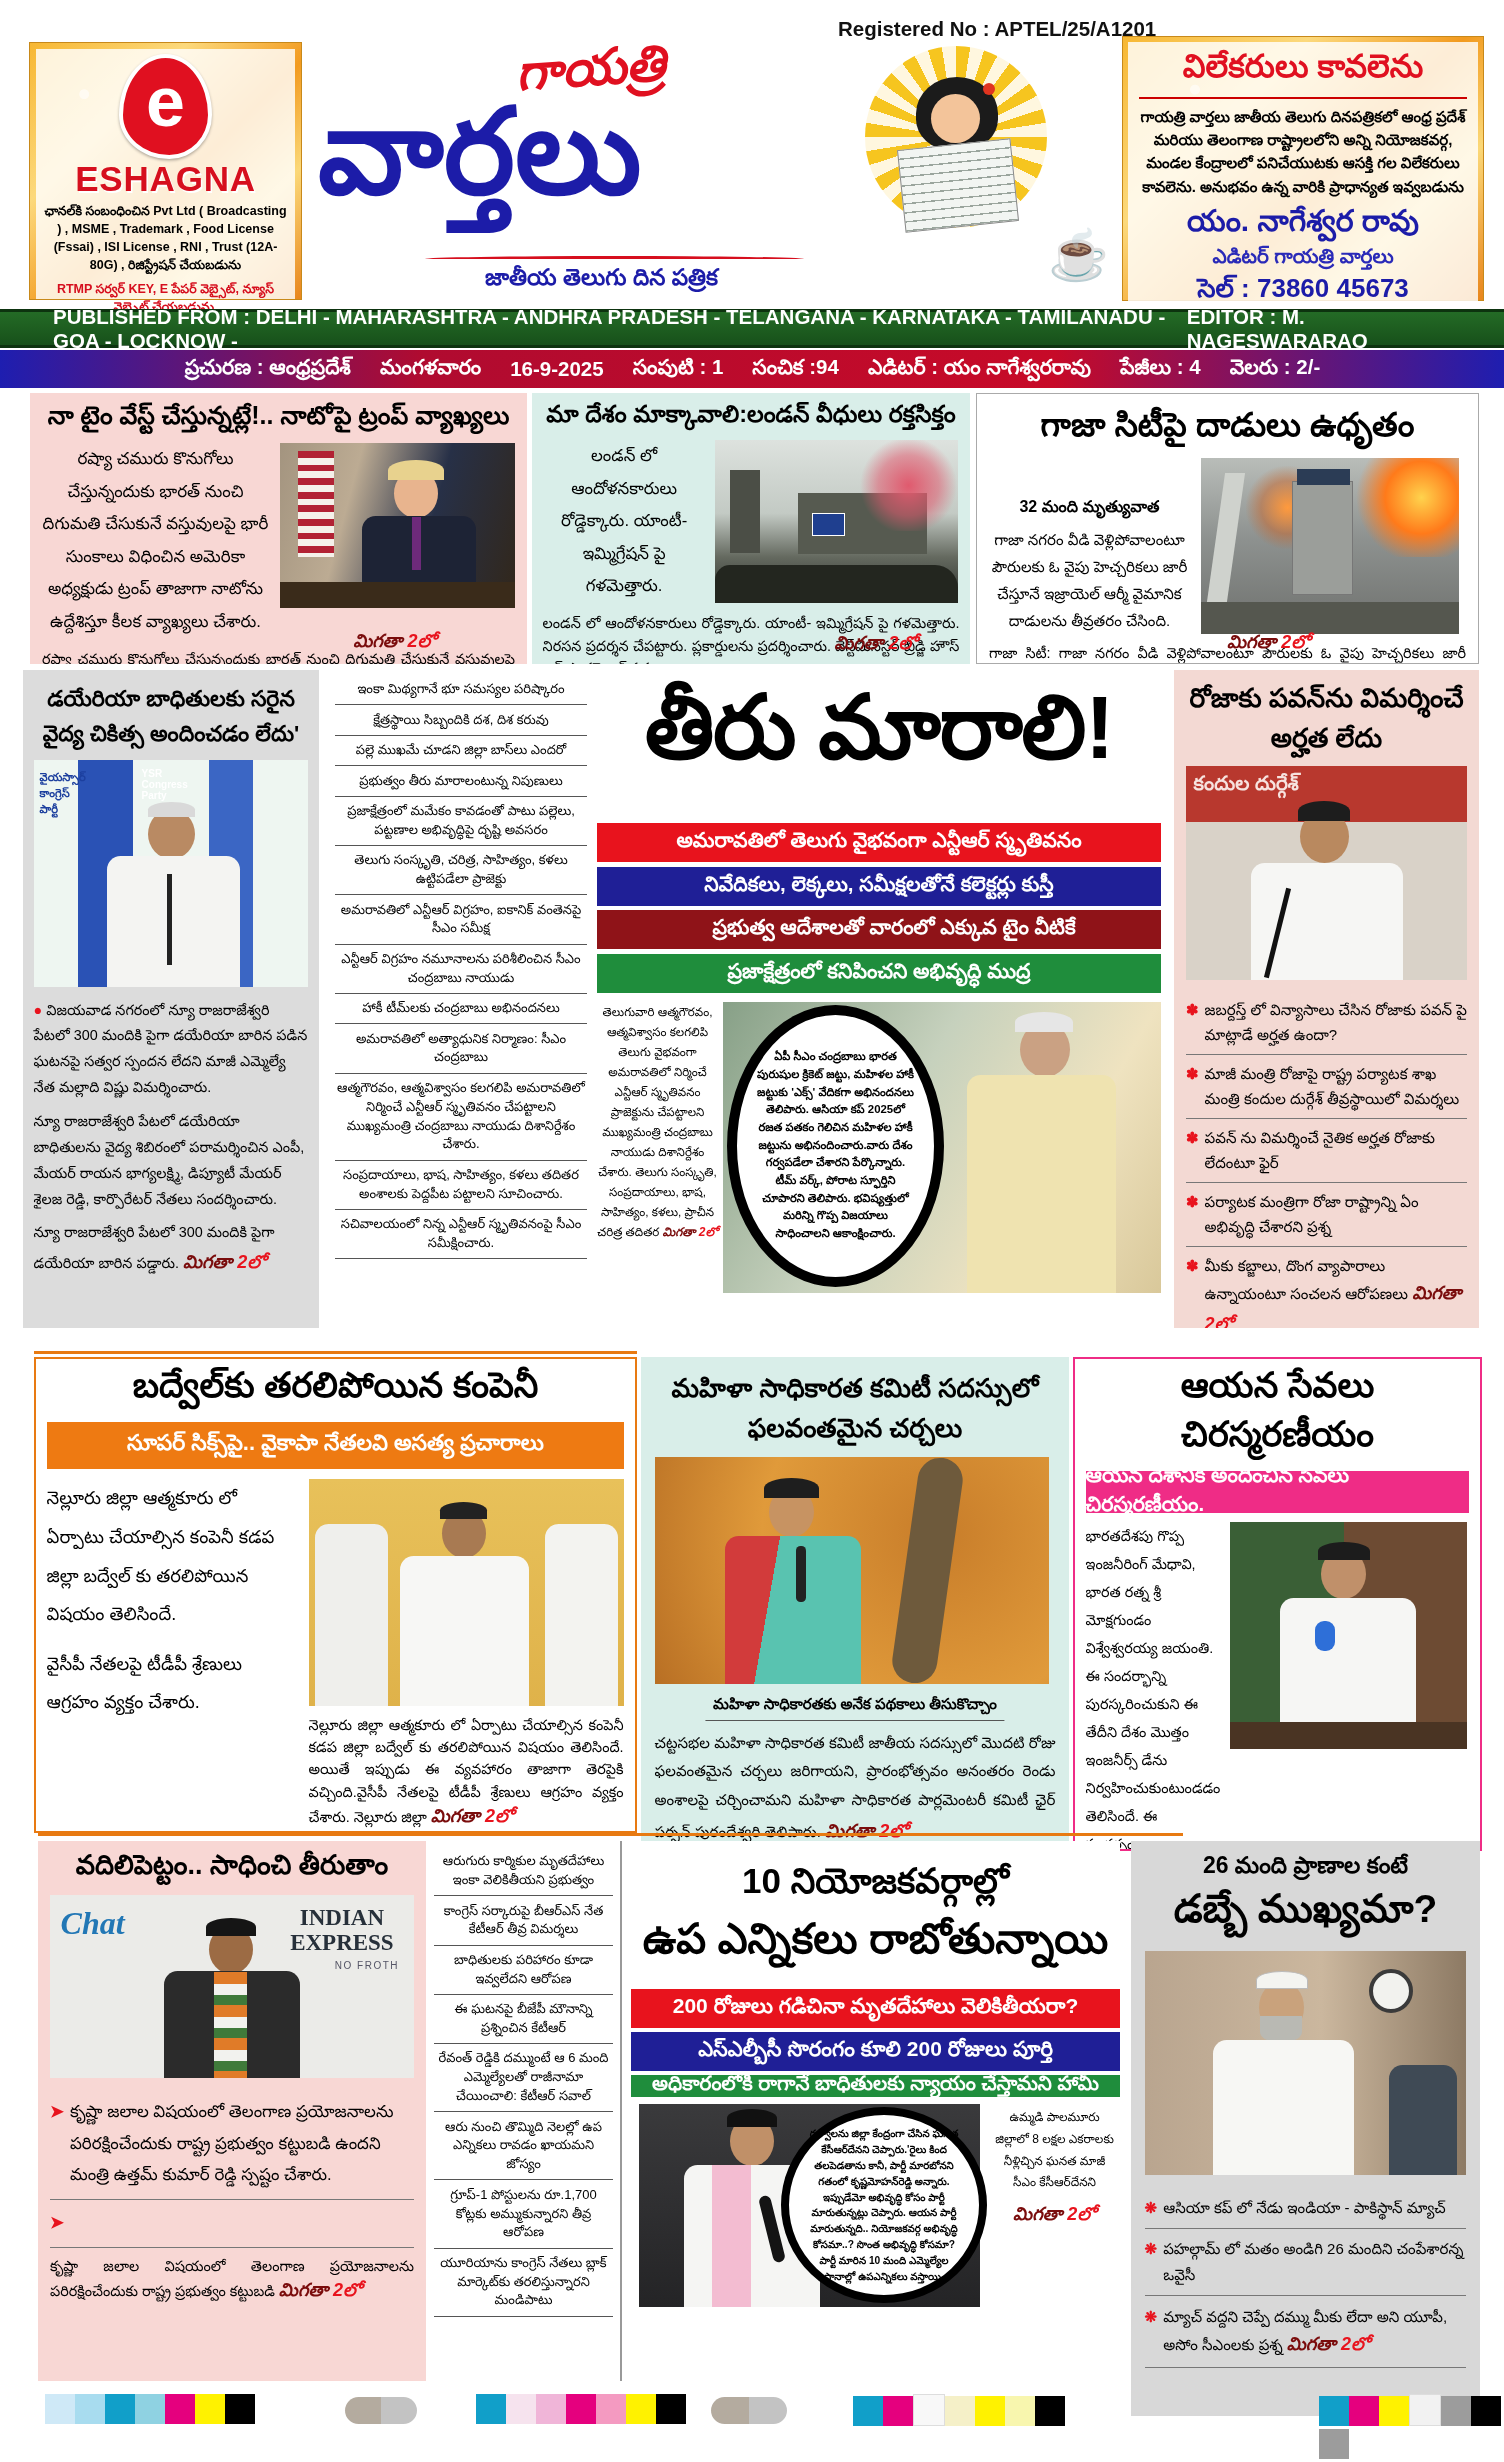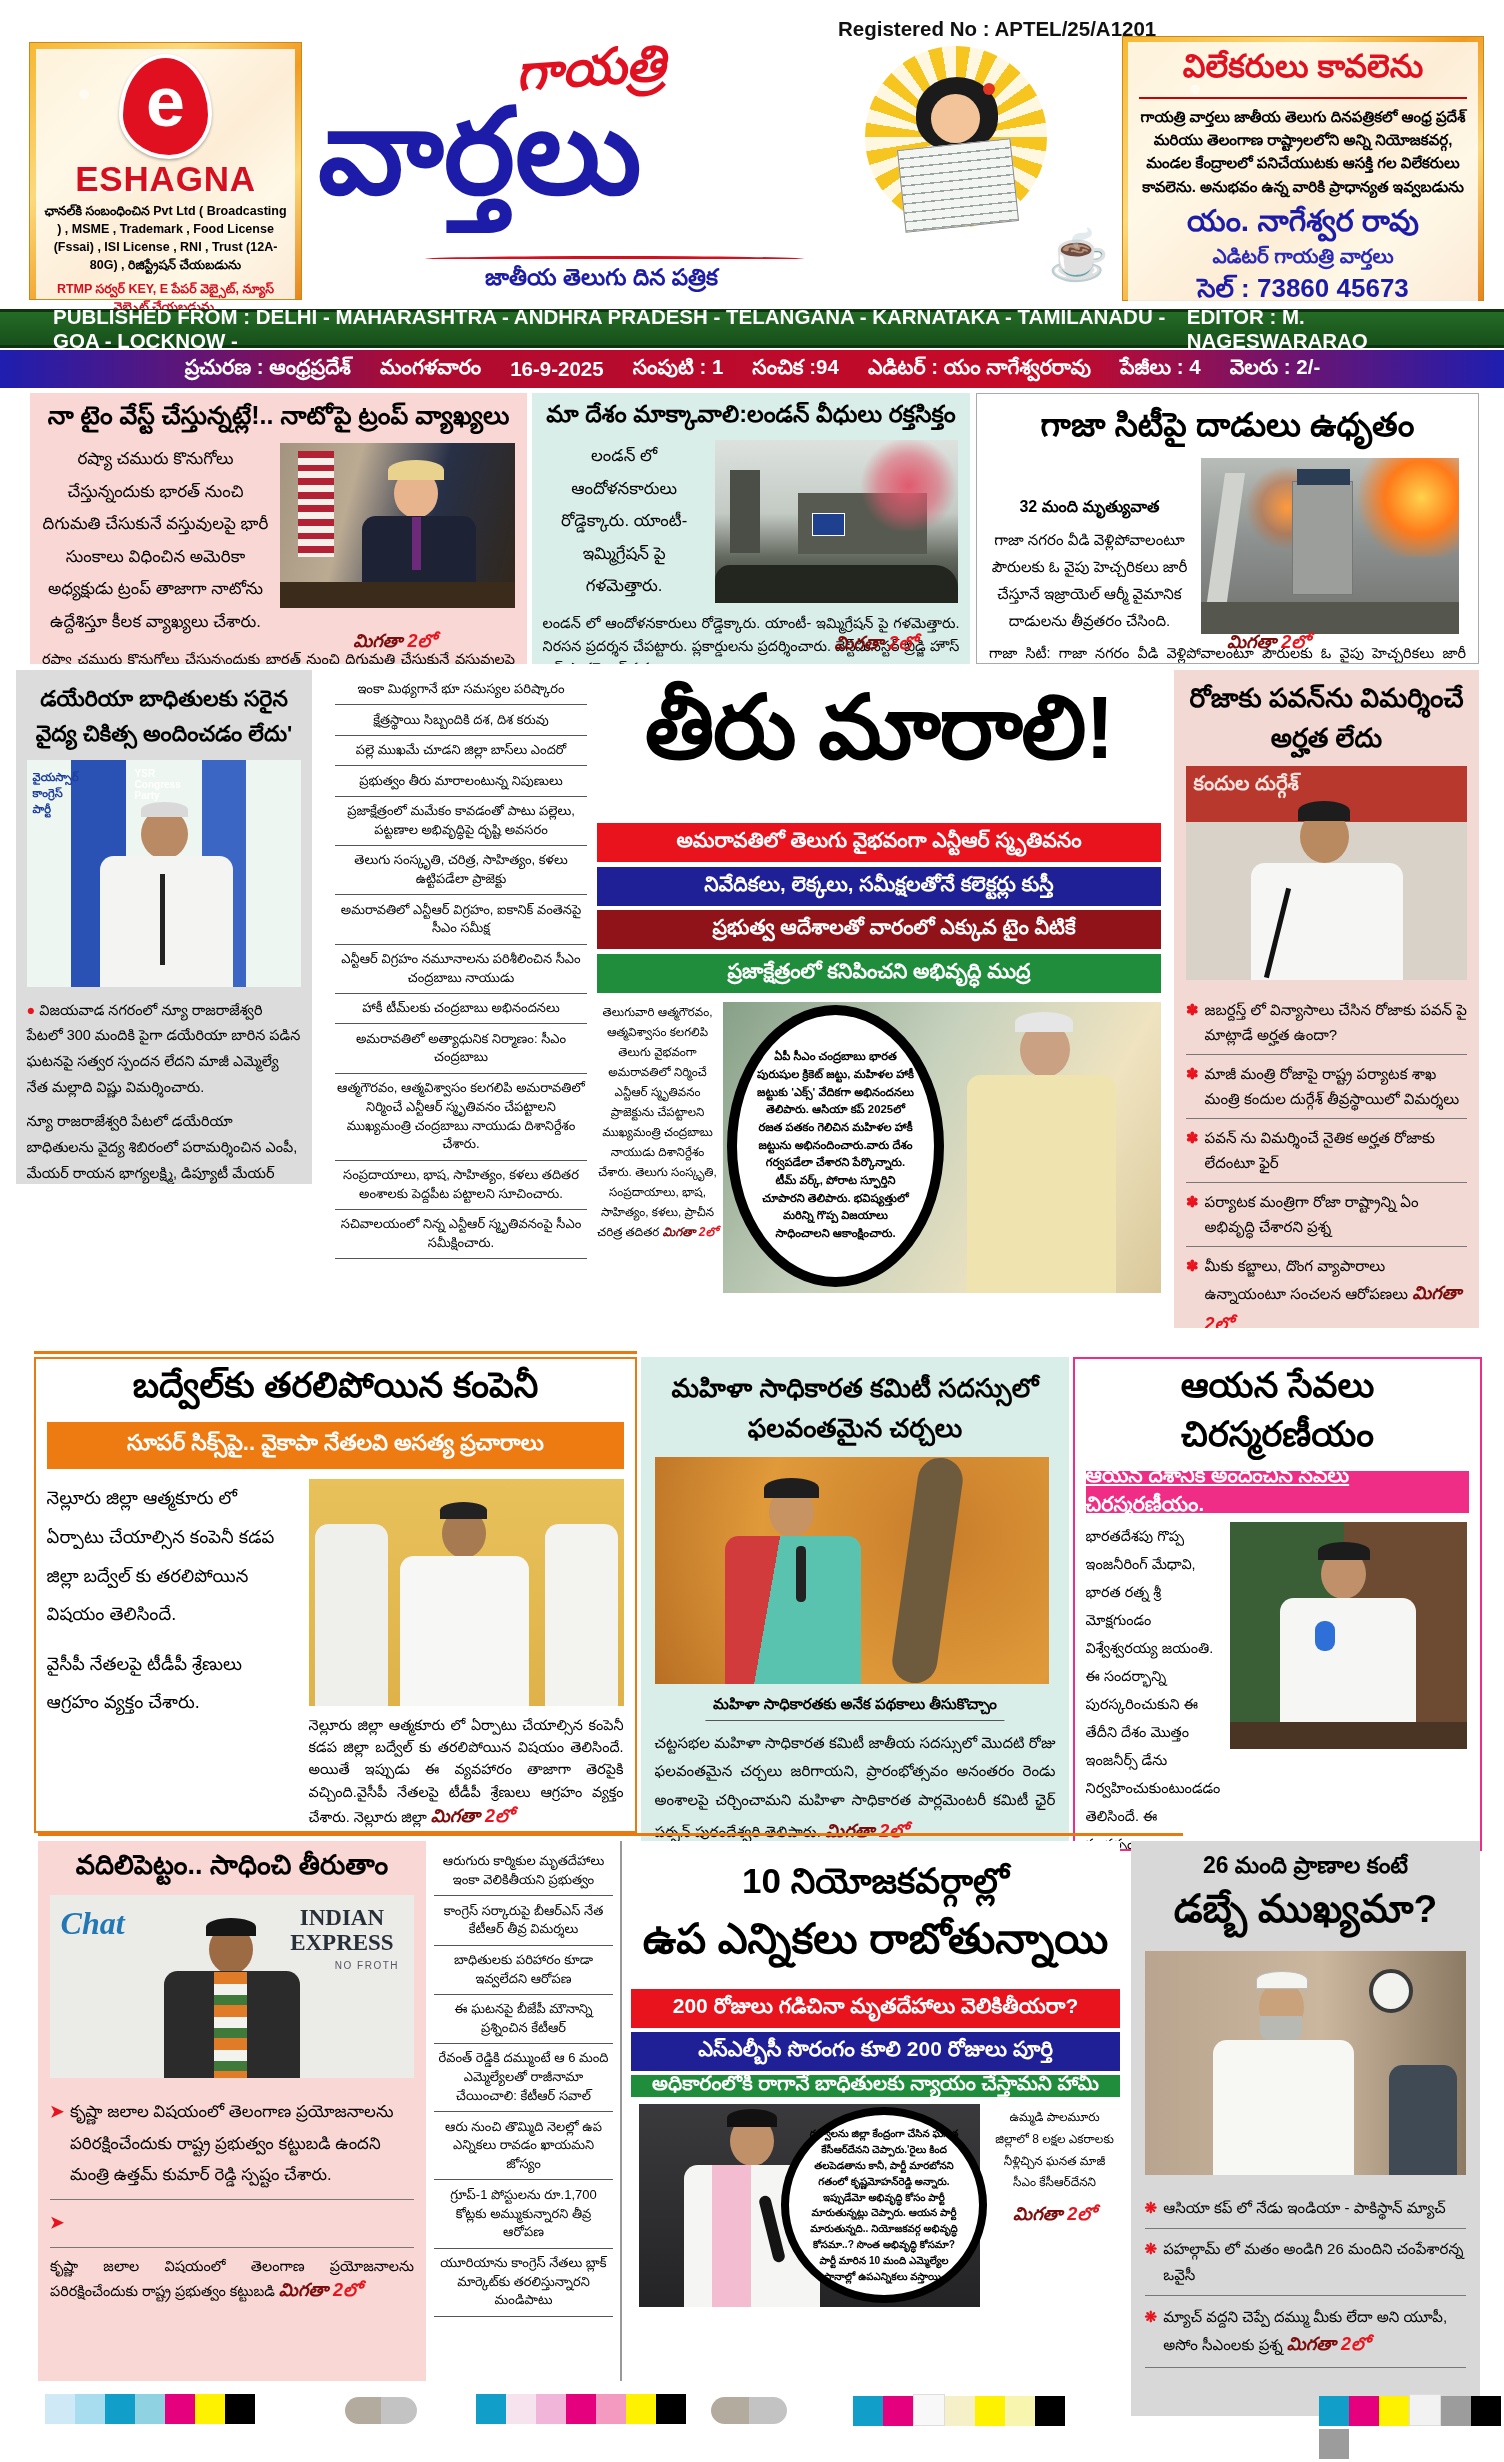--- a/index.html
+++ b/index.html
@@ -52,21 +52,21 @@
   .lead{font-size:16.7px;line-height:1.95;}
   .tail{font-size:14.4px;line-height:1.55;}
   .more{color:#7a0c0c;font-weight:bold;font-style:italic;font-size:18px;}
   .more .pg{color:#e8131d;}
   .ubar{border-bottom:0.8px solid #777;}
 
   .cbar{color:#fff;font-weight:bold;font-size:20.5px;display:flex;align-items:center;
         justify-content:center;}
   .c-red{background:#e8131d;} .c-blue{background:#1f1f96;}
   .c-maroon{background:#8f1318;padding-left:30px;} .c-green{background:#1f8d3c;}
-  .c-orange{background:#ee7a12;} .c-pinkbar{background:#ef2c86;text-decoration:underline;}
+  .c-orange{background:#ee7a12;} .c-pinkbar{background:#ef2c86;}
 
   .list-col li{list-style:none;font-size:13px;line-height:1.45;padding:5.3px 1.5px;
      border-bottom:0.8px solid #555;text-align:center;}
   .list-col ul{margin:0;padding:0;}
 
   .bullet{display:flex;gap:6px;font-size:15px;line-height:1.7;}
   .bullet .ic{color:#e8131d;font-weight:bold;flex:0 0 auto;}
 
   .oval{border:10px solid #000;border-radius:50%;background:#fff;
      display:flex;align-items:center;justify-content:center;}
@@ -182,21 +182,21 @@
         <div class="abs" style="left:91px;top:23px;width:61px;height:114px;background:#9b9e9a;border:1.5px solid #777;"></div>
         <div class="abs" style="left:96px;top:10.6px;width:53px;height:16.7px;background:#2b3c55;"></div>
         <div class="abs" style="left:15px;top:15px;width:20px;height:129px;background:#cfd2cd;transform:skewX(-8deg);"></div>
         <div class="abs" style="left:0;bottom:0;width:100%;height:32px;background:#55574f;"></div>
       </div>
     </div>
     <div class="tail just" style="margin-top:7.6px;"><span>గాజా సిటీ: గాజా నగరం వీడి వెళ్లిపోవాలంటూ పౌరులకు ఓ వైపు హెచ్చరికలు జారీ చేస్తూనే ఇజ్రాయెల్ ఆర్మీ వైమానిక దాడులను తీవ్రతరం చేసింది.</span></div>
     <div class="more" style="position:absolute;left:250px;bottom:6px;"><span>మిగతా</span> <span class="pg">2లో</span></div>
   </div>
 
-  <div class="abs box-gray ovh" style="left:16px;top:670px;width:296px;height:514px;padding:10.6px 10.6px;">
+  <div class="abs box-gray ovh" style="left:23px;top:670px;width:296px;height:658px;padding:10.6px 10.6px;">
     <div class="hl ctr" style="font-size:22px;line-height:1.6;">డయేరియా బాధితులకు సరైన వైద్య చికిత్స అందించడం లేదు'</div>
     <div class="photo" style="width:274px;height:227px;margin-top:9px;background:linear-gradient(90deg,#eef6f1 0 16%,#2a52b5 16% 36%,#eef6f1 36% 64%,#3b66c4 64% 80%,#eef6f1 80%);">
       <div class="abs" style="left:6px;top:10.6px;font-size:11.4px;font-weight:bold;color:#1c3f9e;width:45px;">వైయస్సార్ కాంగ్రెస్ పార్టీ</div>
       <div class="abs" style="left:108px;top:7.6px;font-size:10px;font-weight:bold;color:#fff;width:53px;">YSR Congress Party</div>
       <div class="fg-head" style="left:114px;top:49px;width:47px;height:50px;background:#b98a63;"></div>
       <div class="abs" style="left:114px;top:42px;width:47px;height:15px;background:#d9d9d9;border-radius:50% 50% 0 0;"></div>
       <div class="fg-body" style="left:73px;top:96px;width:133px;height:132px;background:#f4f4f2;"></div>
       <div class="abs" style="left:133px;top:114px;width:5.3px;height:91px;background:#222;"></div>
     </div>
     <div class="tail" style="margin-top:10.6px;line-height:1.8;"><span class="ic" style="color:#e8131d;font-weight:bold;">●</span> <span>విజయవాడ నగరంలో న్యూ రాజరాజేశ్వరి పేటలో 300 మందికి పైగా డయేరియా బారిన పడిన ఘటనపై సత్వర స్పందన లేదని మాజీ ఎమ్మెల్యే నేత మల్లాది విష్ణు విమర్శించారు.</span></div>

